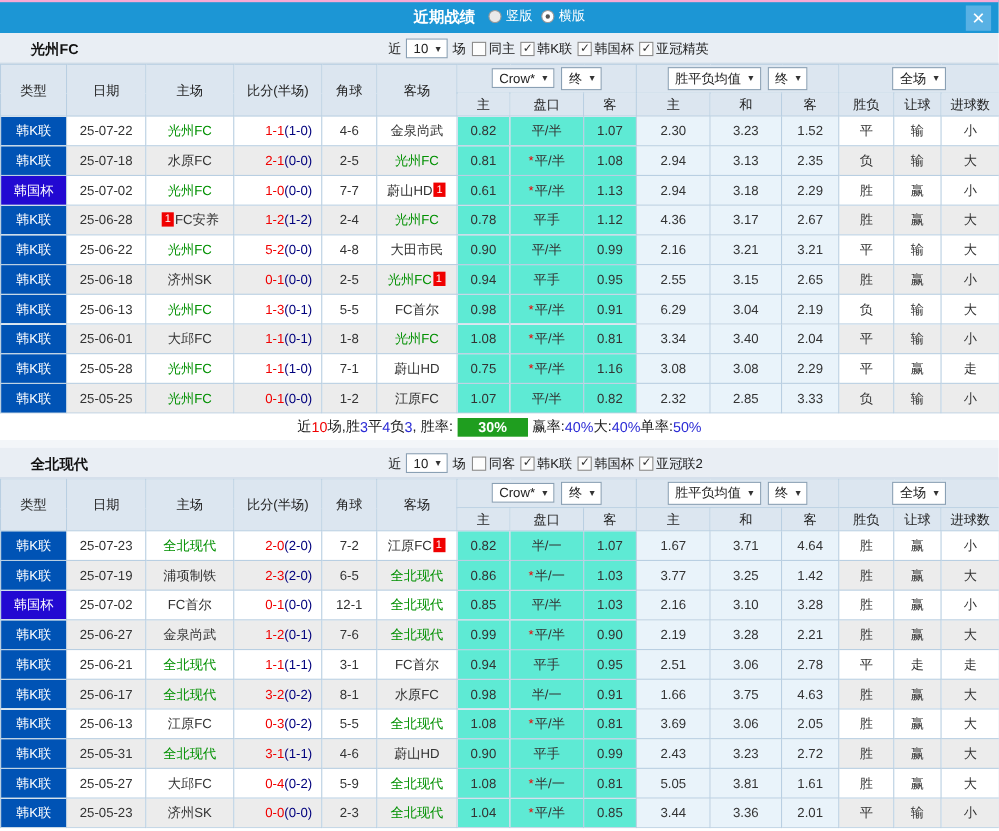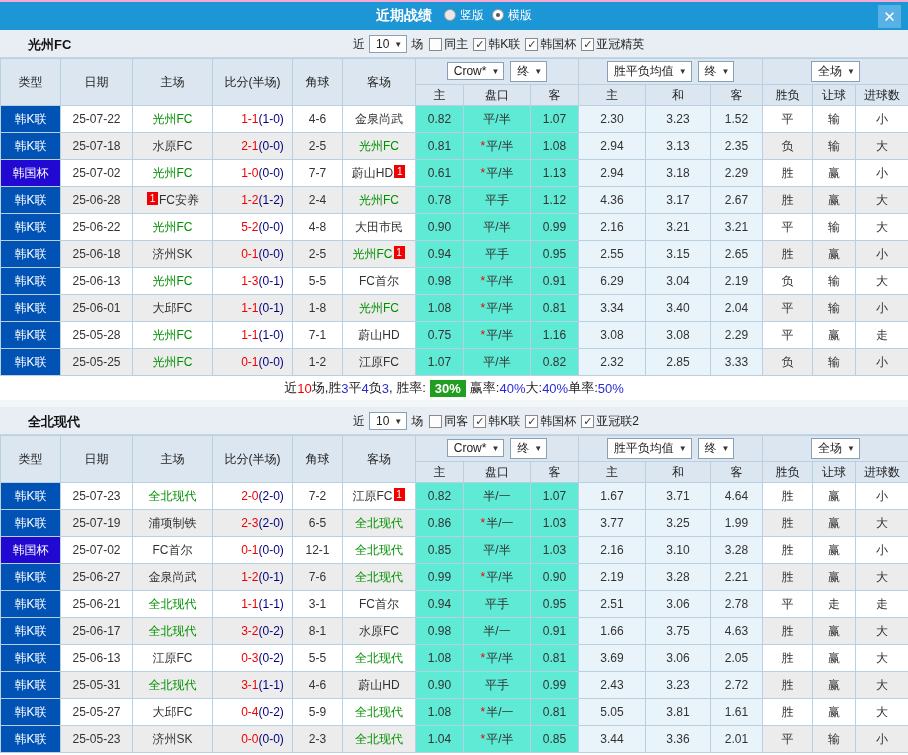--- a/index.html
+++ b/index.html
@@ -53,21 +53,21 @@
   .b1 { display:inline-block; background:#f00000; color:#fff; font-size:10px; line-height:13px;
     width:11px; height:13px; vertical-align:2px; margin:0 1px; text-align:center; }
   .c-red { color:#f00000; } .c-blue { color:#1a1ae6; } .c-green { color:#009000; }
   tbody tr:nth-child(even) td.pl,
   tbody tr:nth-child(even) td.team,
   tbody tr:nth-child(even) td.res { background:#ececec; }
 
   
   .summary { height:24px; display:flex; align-items:center; justify-content:center; font-size:13px; background:#fff; }
   .sg-black { color:#222; } .sg-red { color:#f00000; } .sg-blue { color:#2b2bd5; }
-  .sg-greenbadge { background:#1f9e1f; color:#fff; padding:1px 5px; margin:0 4px; font-weight:bold; }
+  .sg-greenbadge { background:#1f9e1f; color:#fff; padding:1px 19px; margin:0 4px; font-weight:bold; }
   .section-gap { height:7px; background:#f3f6f9; }
 </style>
 </head>
 <body>
 
 <div class="app">
   <div class="titlebar">
     <div class="tcenter" style="display:flex;align-items:center;">
       <span class="title">近期战绩</span>
       <span id="radios"><label class="radio">
@@ -469,21 +469,21 @@
               <td class="pl">25-07-19</td>
               <td class="team"><span class="">浦项制铁</span></td>
               <td class="pl score"><span class="ft">2-3</span><span class="ht">(2-0)</span></td>
               <td class="pl">6-5</td>
               <td class="team"><span class="focus">全北现代</span></td>
               <td class="az">0.86</td>
               <td class="az"><span class="star">*</span>半/一</td>
               <td class="az">1.03</td>
               <td class="eu">3.77</td>
               <td class="eu">3.25</td>
-              <td class="eu">1.99</td>
+              <td class="eu">1.42</td>
               <td class="res c-red">胜</td>
               <td class="res c-red">赢</td>
               <td class="res c-red">大</td>
             </tr>
             <tr>
               <td class="type cup">韩国杯</td>
               <td class="pl">25-07-02</td>
               <td class="team"><span class="">FC首尔</span></td>
               <td class="pl score"><span class="ft">0-1</span><span class="ht">(0-0)</span></td>
               <td class="pl">12-1</td>

